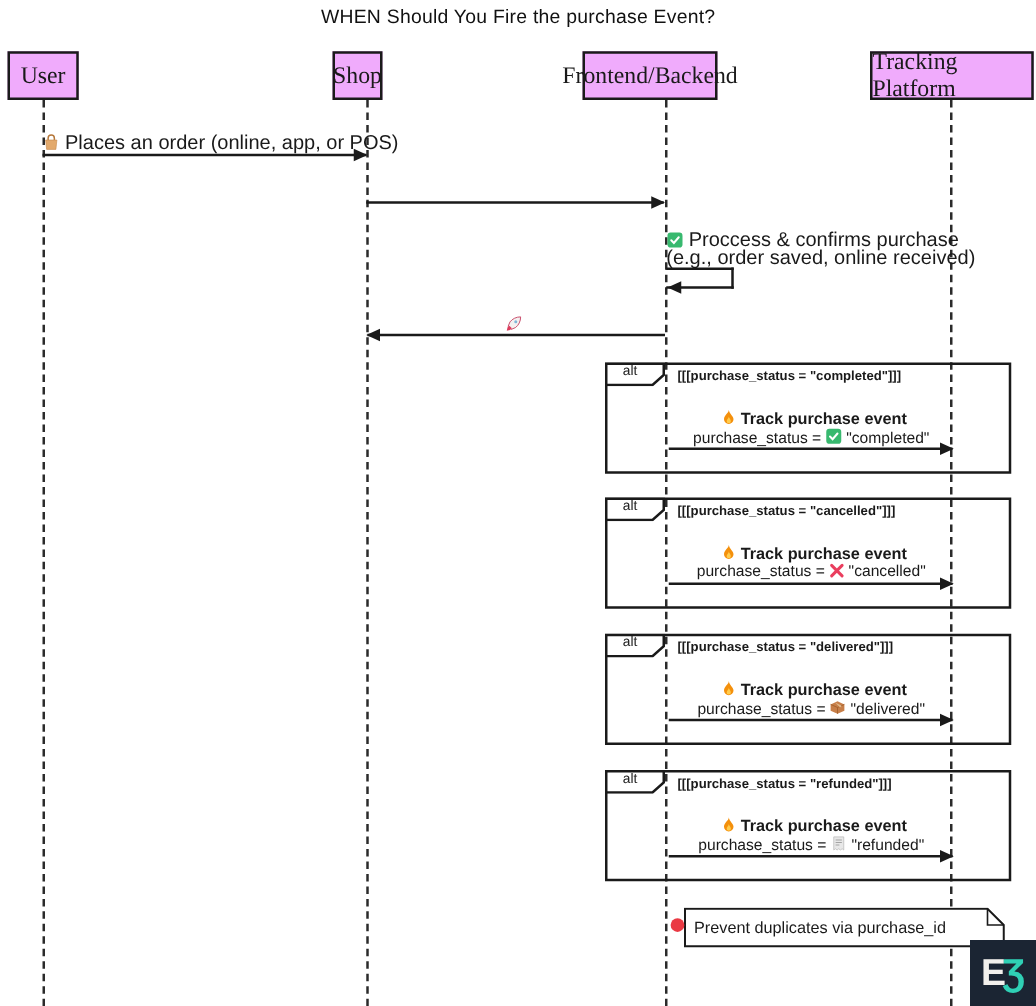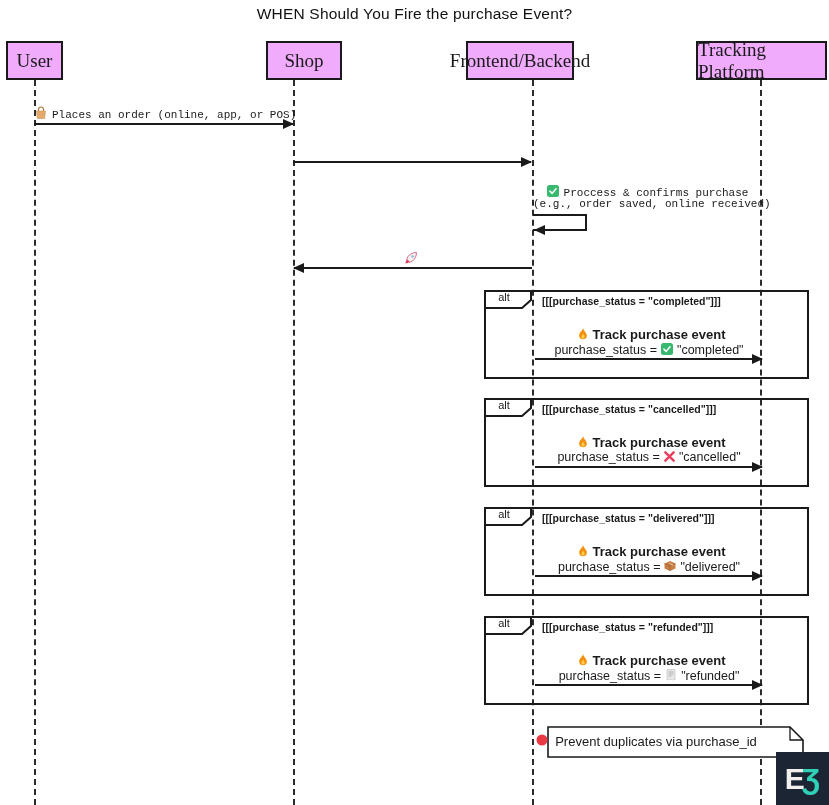--- a/index.html
+++ b/index.html
@@ -3,21 +3,21 @@
 <meta charset="utf-8">
 <style>
   html,body{margin:0;padding:0;background:#fff;}
   .canvas{position:relative;width:829px;height:805px;background:#fff;overflow:hidden;
           font-family:"Liberation Sans","DejaVu Sans",sans-serif;color:#1a1a1a;}
   .title{position:absolute;left:0;top:5px;width:829px;text-align:center;
          font-size:15.5px;letter-spacing:.2px;color:#111;}
   .lifeline{position:absolute;top:80px;height:725px;width:0;border-left:2px dashed #2b2b2b;}
   .actor{position:absolute;top:41px;height:39px;border:2px solid #1a1a1a;background:#f0abfc;
          display:flex;align-items:center;justify-content:center;font-size:19px;box-sizing:border-box;z-index:3;font-family:Liberation Serif, serif;}
-  .msg-label{position:absolute;text-align:center;font-size:11px;white-space:nowrap;z-index:2;font-family:Liberation Mono, monospace;}
+  .msg-label{position:absolute;text-align:center;font-size:16px;white-space:nowrap;z-index:2;}
   .msg-label .ic{display:inline-block;vertical-align:-2px;margin-right:4px;}
   .arrow{position:absolute;height:2px;background:#1a1a1a;z-index:2;}
   .head-r{position:absolute;right:-1px;top:-4px;width:0;height:0;
           border-top:5px solid transparent;border-bottom:5px solid transparent;border-left:11px solid #1a1a1a;}
   .head-l{position:absolute;left:-1px;top:-4px;width:0;height:0;
           border-top:5px solid transparent;border-bottom:5px solid transparent;border-right:11px solid #1a1a1a;}
   .selfloop{position:absolute;left:533px;top:214px;width:54px;height:17px;box-sizing:border-box;
             border:2px solid #1a1a1a;border-left:none;background:transparent;z-index:2;}
   .selfhead{position:absolute;left:534px;top:225px;width:0;height:0;
             border-top:5px solid transparent;border-bottom:5px solid transparent;border-right:11px solid #1a1a1a;z-index:2;}
@@ -48,21 +48,21 @@
   <div class="title">WHEN Should You Fire the purchase Event?</div>
 
   <div class="lifeline" style="left:34px"></div>
   <div class="lifeline" style="left:293px"></div>
   <div class="lifeline" style="left:532px"></div>
   <div class="lifeline" style="left:760px"></div>
 
   <div class="actor" style="left:6px;width:57px">
     <span>User</span>
   </div>
-  <div class="actor" style="left:266px;width:76px">
+  <div class="actor" style="left:266px;width:40px">
     <span>Shop</span>
   </div>
   <div class="actor" style="left:466px;width:108px">
     <span>Frontend/Backend</span>
   </div>
   <div class="actor" style="left:696px;width:131px">
     <span>Tracking Platform</span>
   </div>
 
   <div class="msg-label" style="left:34px;top:106px;width:260px">

